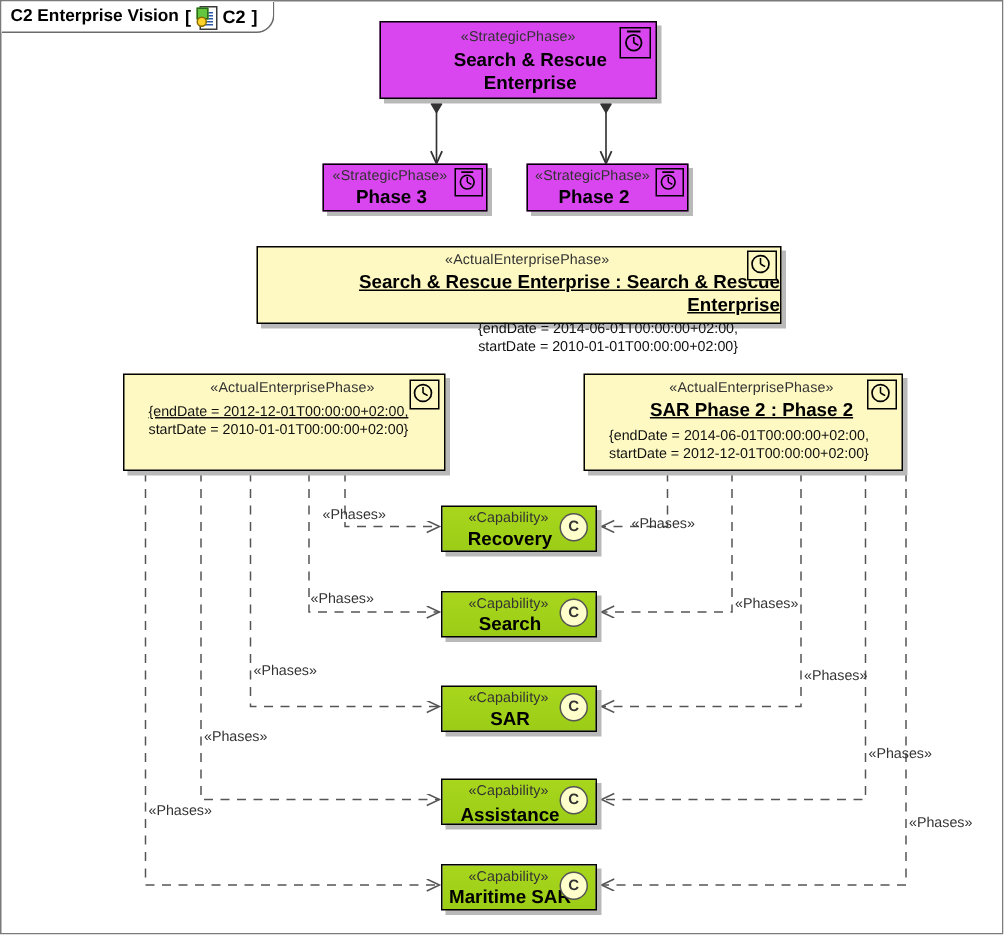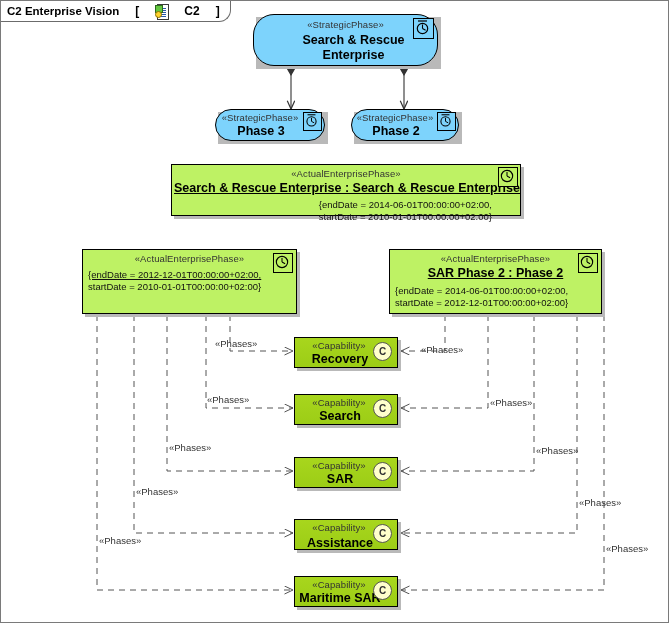--- a/index.html
+++ b/index.html
@@ -9,21 +9,21 @@
     font-family:"Liberation Sans", sans-serif;
     overflow:hidden;
   }
   #root{position:relative;width:669px;height:623px;background:#fff;
         border:1px solid #7a7a7a;box-sizing:border-box;}
 
   
   .frame-tab{
     position:absolute;left:0;top:0;height:20px;
     padding:0 10px 0 6px;
-    display:flex;align-items:center;gap:16px;
+    display:flex;align-items:center;gap:4px;
     background:#fff;
     border-right:1px solid #6b6b6b;
     border-bottom:1px solid #6b6b6b;
     border-bottom-right-radius:12px;
     font-size:11.5px;font-weight:bold;color:#000;
     white-space:nowrap;
     z-index:40;
   }
   .frame-tab .bracket{font-weight:bold;font-size:12px;}
   .doc-ico{position:relative;width:13px;height:14px;display:inline-block;vertical-align:middle;}
@@ -35,22 +35,22 @@
   
   .node{position:absolute;box-sizing:border-box;z-index:20;}
   .node .shadow{position:absolute;left:3px;top:3px;right:-3px;bottom:-3px;background:#b9b9b9;z-index:-1;}
   .node .body{position:relative;width:100%;height:100%;box-sizing:border-box;
               border:1px solid #000;display:flex;flex-direction:column;}
   .stereo{font-size:9.5px;color:#333;text-align:center;letter-spacing:.1px;line-height:12px;}
   .nm{font-size:12.5px;font-weight:bold;color:#000;text-align:center;line-height:15px;}
   .nm.und{text-decoration:underline;}
   .props{font-size:9.5px;color:#111;line-height:12px;}
 
-  .yellow .body{background:#7dd3fc;border-radius:21px;}
-  .cream .body{background:#bef264;}
+  .yellow .body{background:#d946ef;}
+  .cream .body{background:#fef9c3;padding-left:11px;}
   .green .body{background:linear-gradient(to bottom,#a8d61d 0%,#9ccd16 100%);}
 
   
   .clock{position:absolute;right:3px;top:3px;width:19px;height:19px;
          border:1px solid #000;background:inherit;}
   .clock svg{display:block;}
   .cbadge{position:absolute;right:5px;top:4px;width:17px;height:17px;border-radius:50%;
           background:#ffffcc;border:1px solid #555;
           font-size:10px;font-weight:bold;color:#333;
           display:flex;align-items:center;justify-content:center;line-height:1;}

